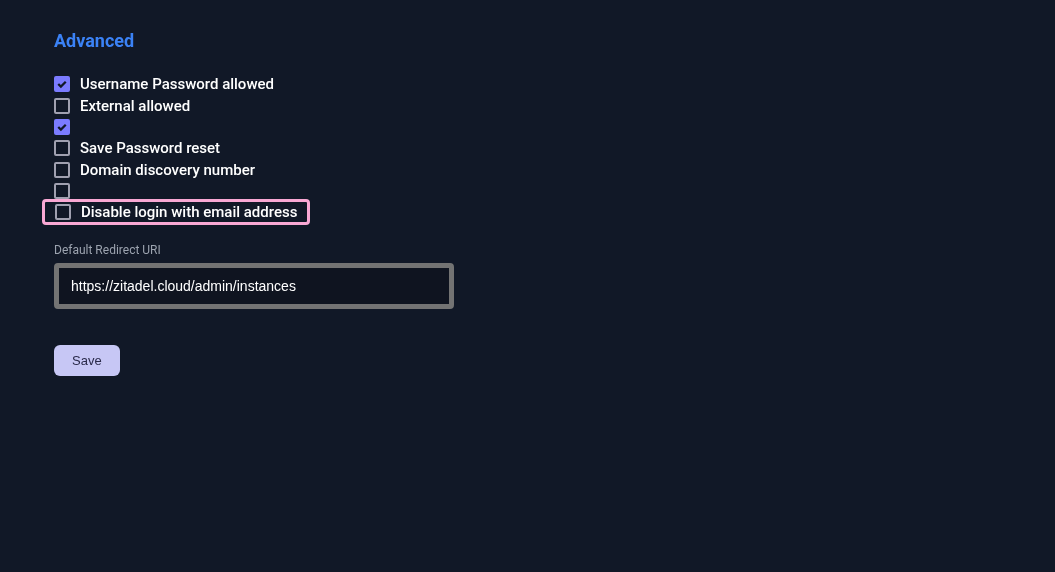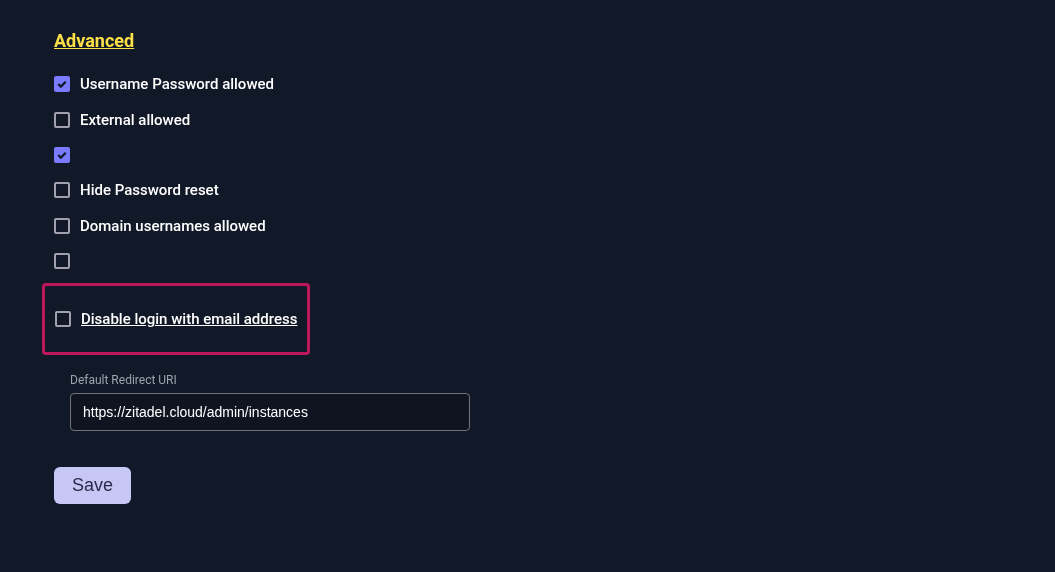--- a/index.html
+++ b/index.html
@@ -12,27 +12,26 @@
       color: #ffffff;
       font-family: -apple-system, BlinkMacSystemFont, "Segoe UI", Roboto, sans-serif;
       padding: 30px 54px;
       width: 1055px;
       height: 572px;
     }
     .section-title {
       font-size: 18px;
       font-weight: 700;
       margin-bottom: 24px;
-      color: #fde047;
-      text-decoration: underline;
+      color: #3b82f6;
     }
     .checkbox-list {
       display: flex;
       flex-direction: column;
-      gap: 18px;
+      gap: 4px;
     }
     .checkbox-row {
       display: flex;
       align-items: center;
       gap: 10px;
       cursor: pointer;
       width: fit-content;
     }
     .checkbox-box {
       width: 16px;
@@ -54,56 +53,54 @@
       stroke: #111827;
       stroke-width: 3;
       fill: none;
     }
     .checkbox-label {
       font-size: 15px;
       font-weight: 500;
       color: #ffffff;
     }
     .highlight-box {
-      border: 3px solid #be185d;
+      border: 3px solid #f9a8d4;
       border-radius: 4px;
-      padding: 24px 10px;
+      padding: 1px 10px;
       margin-left: -12px;
       margin-top: -4px;
       margin-bottom: -4px;
       width: fit-content;
-      text-decoration: underline;
     }
     .field-group {
       margin-top: 22px;
-      margin-left: 16px;
     }
     .field-label {
       font-size: 12px;
       color: #9ca3af;
       margin-bottom: 6px;
       display: block;
     }
     .text-input {
       width: 400px;
       padding: 10px 12px;
       background-color: #0f1420;
-      border: 1px solid #737373;
+      border: 5px solid #737373;
       border-radius: 4px;
       color: #ffffff;
       font-size: 14px;
     }
     .save-button {
       margin-top: 36px;
       padding: 8px 18px;
       background-color: #c7c7f5;
       color: #2a2a4a;
       border: none;
       border-radius: 6px;
-      font-size: 18px;
+      font-size: 13px;
       font-weight: 500;
       cursor: pointer;
     }
   </style>
 </head>
 <body>
 
 
 
 <h2 class="section-title">Advanced</h2>
@@ -127,26 +124,26 @@
   <label class="checkbox-row">
     <span class="checkbox-box checked">
       <svg viewBox="0 0 16 16">
           <polyline points="3,8 6.5,11.5 13,5"></polyline>
         </svg>
     </span>
   </label>
 
   <label class="checkbox-row">
     <span class="checkbox-box"></span>
-    <span class="checkbox-label">Hide Password reset</span>
+    <span class="checkbox-label">Save Password reset</span>
   </label>
 
   <label class="checkbox-row">
     <span class="checkbox-box"></span>
-    <span class="checkbox-label">Domain usernames allowed</span>
+    <span class="checkbox-label">Domain discovery number</span>
   </label>
 
   <label class="checkbox-row">
     <span class="checkbox-box"></span>
   </label>
 
   <div class="highlight-box">
     <label class="checkbox-row">
       <span class="checkbox-box"></span>
       <span class="checkbox-label">Disable login with email address</span>

